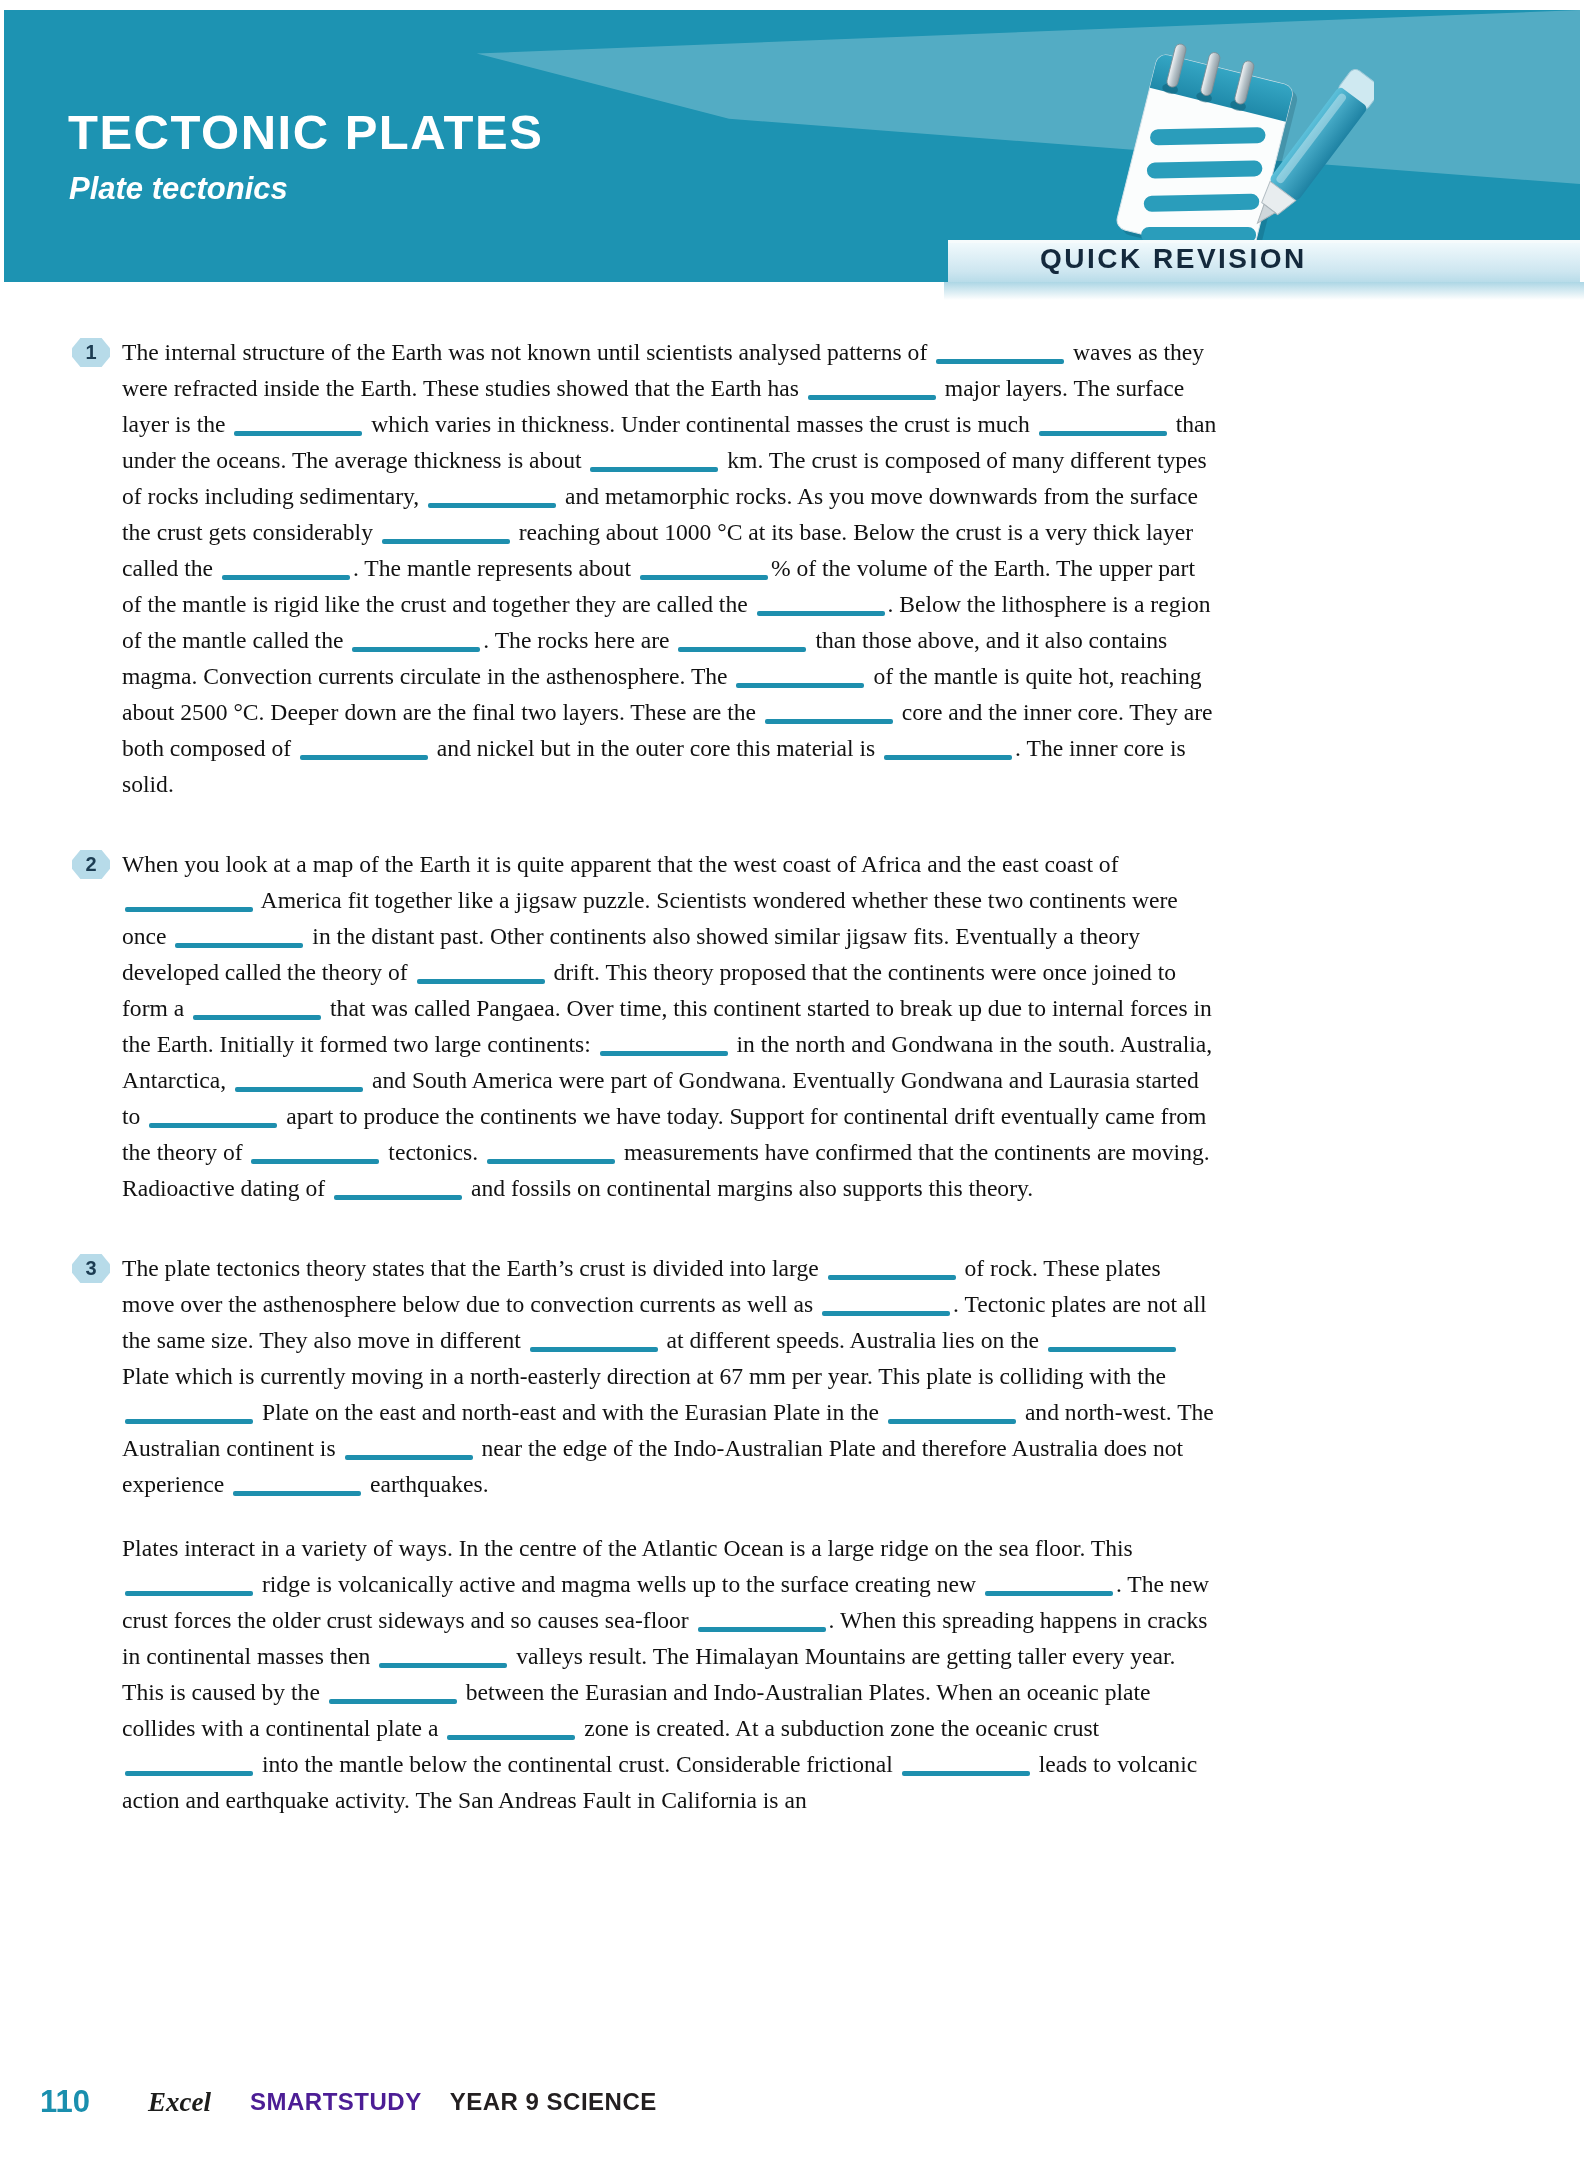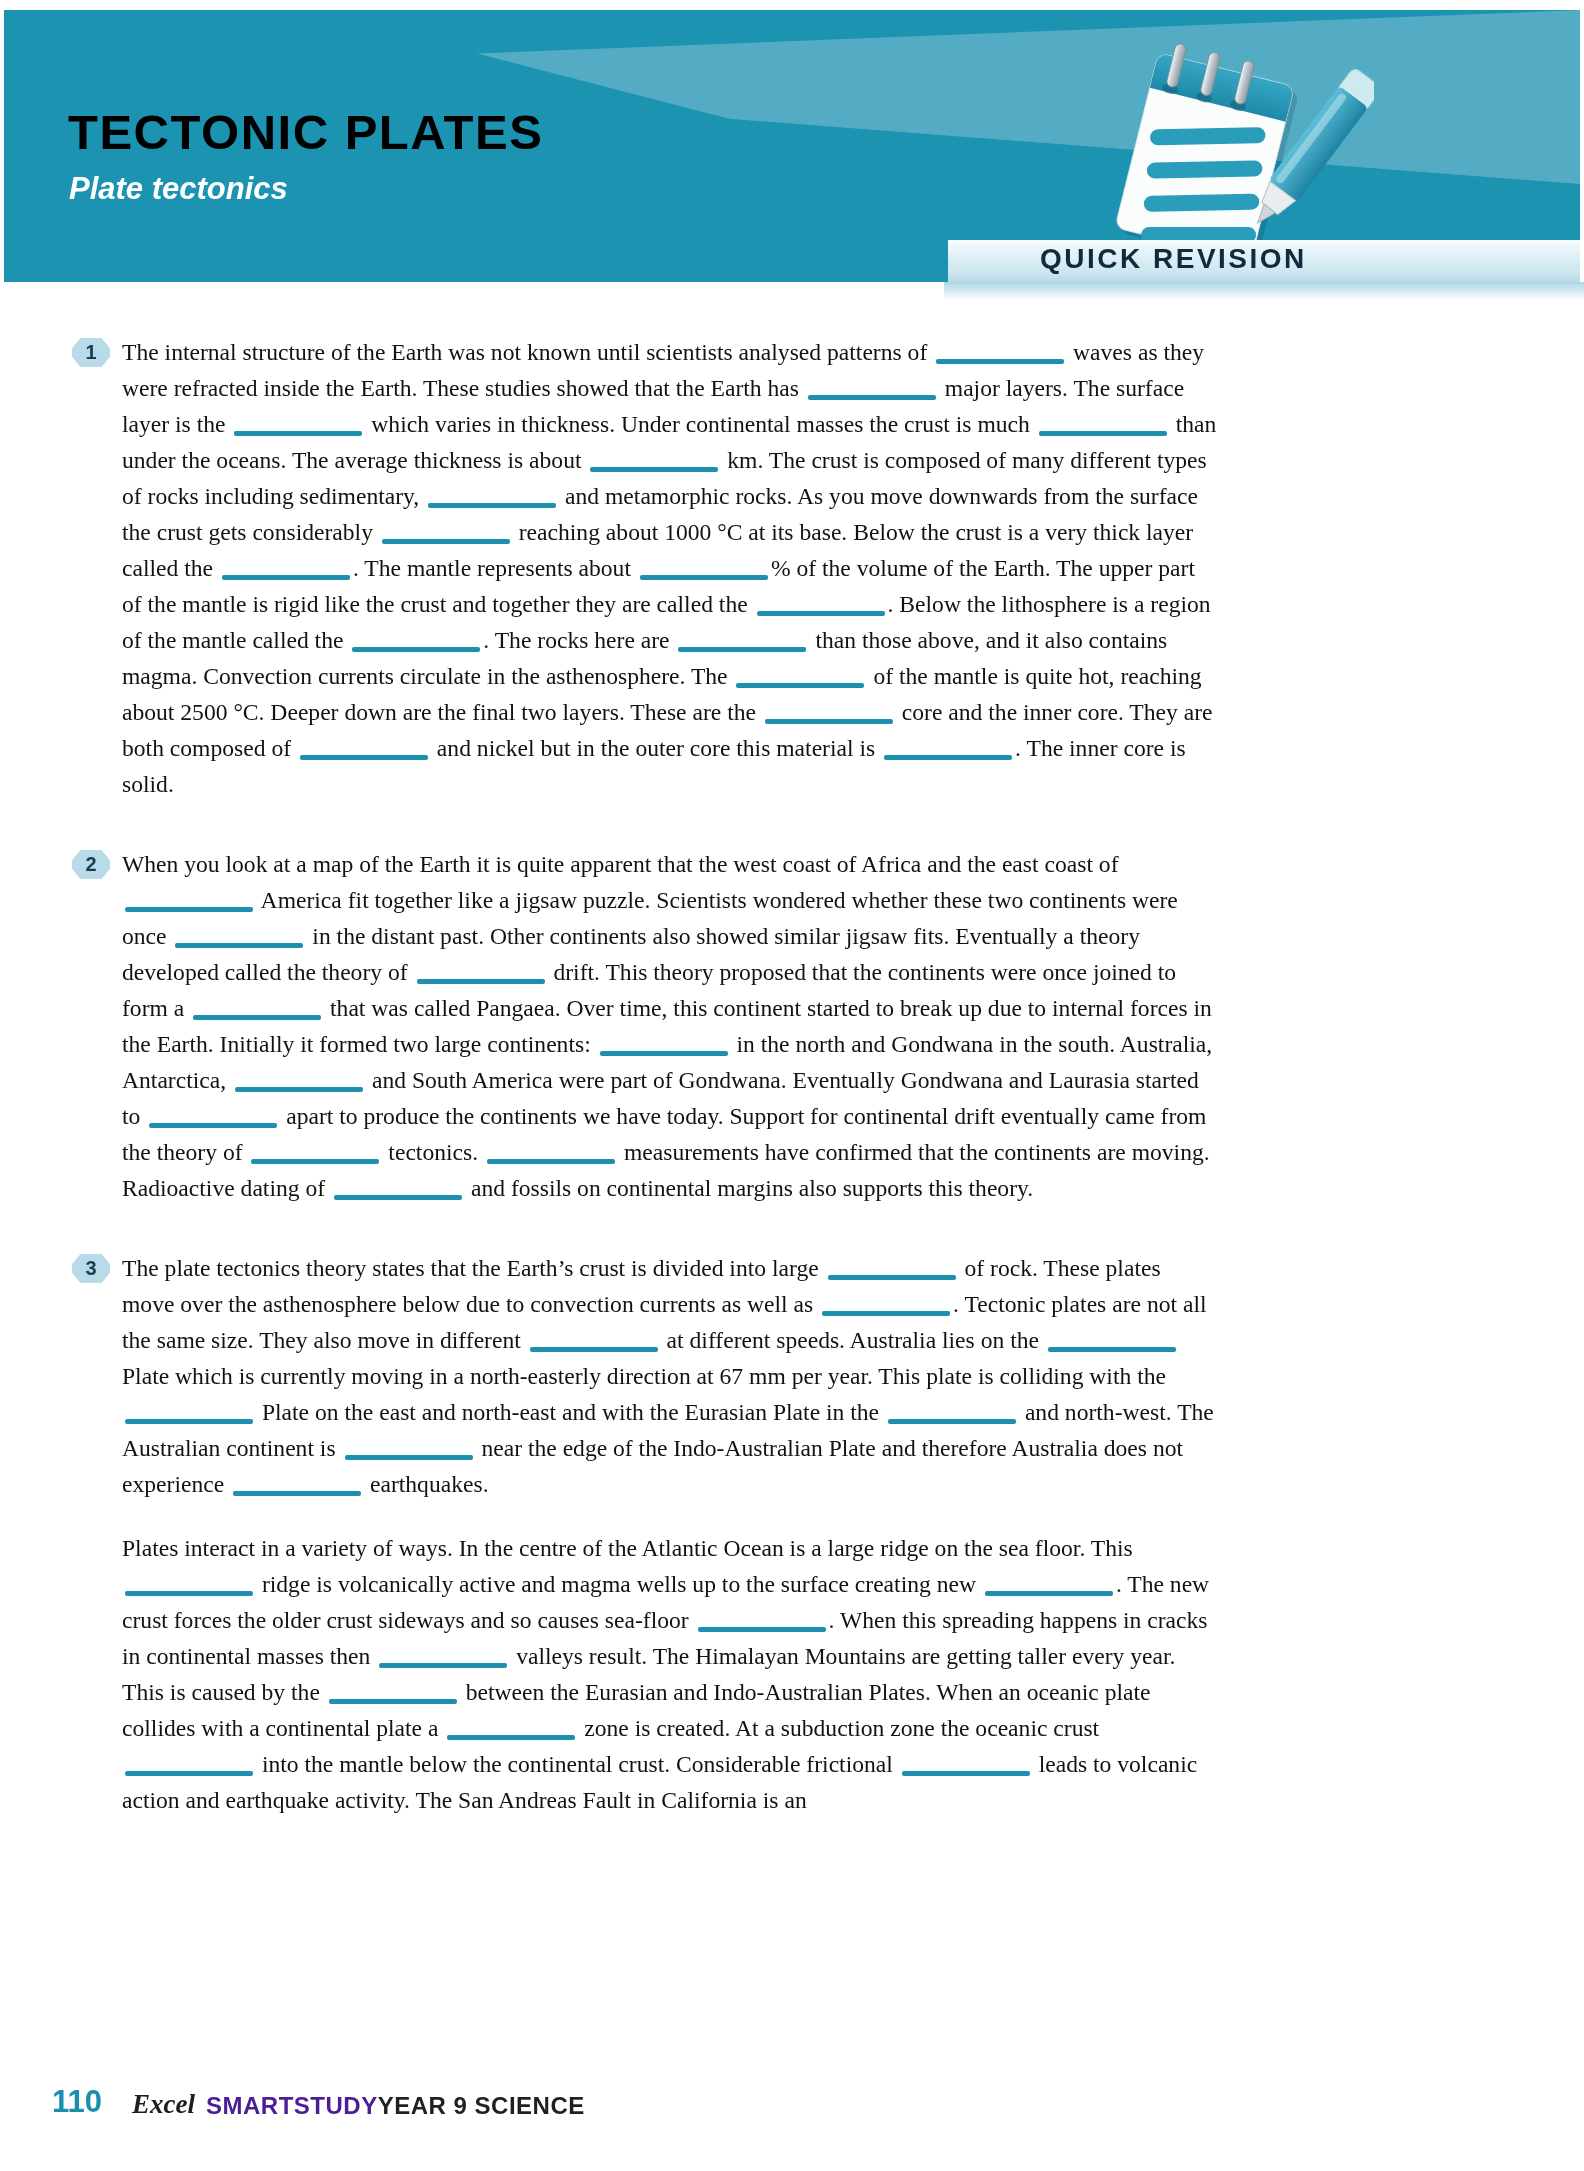--- a/index.html
+++ b/index.html
@@ -20,21 +20,21 @@
   .strand-bar{
     position:absolute;left:0;top:30px;width:63%;height:57px;
     background:linear-gradient(to right,#050f1c 0%,#0a2133 55%,rgba(10,33,51,0) 100%);
   }
   .strand-bar span{
     display:block;line-height:57px;padding-left:64px;
     font:700 29px "Liberation Sans","DejaVu Sans",sans-serif;color:#ffffff;letter-spacing:.5px;
   }
   .page-title{
     position:absolute;left:64px;top:98px;
-    font:800 49px/1 "Liberation Sans","DejaVu Sans",sans-serif;color:#000000;letter-spacing:1.5px;
+    font:800 49px/1 "Liberation Sans","DejaVu Sans",sans-serif;color:#ffffff;letter-spacing:1.5px;
   }
   .page-subtitle{
     position:absolute;left:65px;top:163px;
     font:700 italic 31px/1 "Liberation Sans","DejaVu Sans",sans-serif;color:#ffffff;
   }
   .qr-band{
     position:absolute;left:944px;right:0;top:230px;height:52px;z-index:3;
     background:linear-gradient(180deg,#f0f9fc 0%,#cde6f0 55%,#9ecfe0 100%);
     border-top:3px solid rgba(255,255,255,.9);
   }
@@ -59,21 +59,21 @@
   }
   .bubble.hidden{visibility:hidden;}
   .ptext{
     width:1095px;font-size:23.6px;line-height:36px;color:#121212;text-align:left;
   }
   .blank{
     display:inline-block;width:128px;margin:0 3px;
     border-bottom:5px solid #1e8fae;border-radius:2px;transform:translateY(4px);
   }
   
-  .footer{position:absolute;left:52px;top:2084px;display:flex;align-items:flex-end;}
+  .footer{position:absolute;left:40px;top:2084px;display:flex;align-items:center;gap:28px;}
   .footer .pageno{font:700 31px "Liberation Sans","DejaVu Sans",sans-serif;color:#1a8fae;}
   .footer .excel{font:700 italic 27px "Liberation Serif","DejaVu Serif",serif;color:#1d1d1b;margin-left:30px;}
   .footer .smart{font:700 24px "Liberation Sans","DejaVu Sans",sans-serif;color:#4c1d95;margin-left:11px;letter-spacing:.5px;}
   .footer .year{font:700 24px "Liberation Sans","DejaVu Sans",sans-serif;color:#231f20;margin-left:0;letter-spacing:.5px;}
 </style>
 </head>
 <body>
 
 <div class="header">
   <div class="header-light-band"></div>

